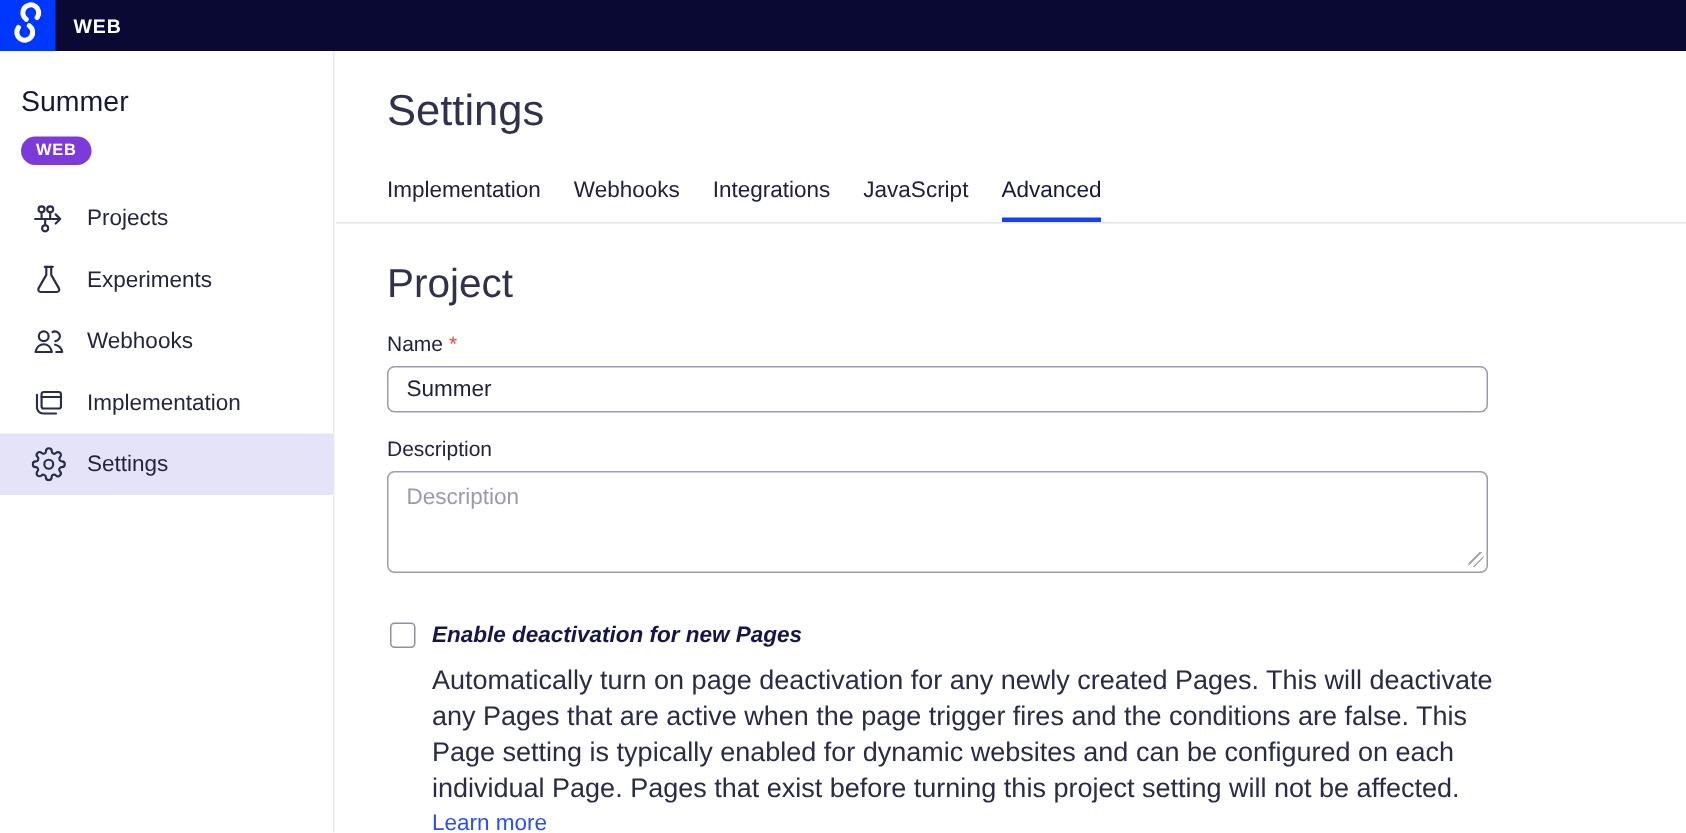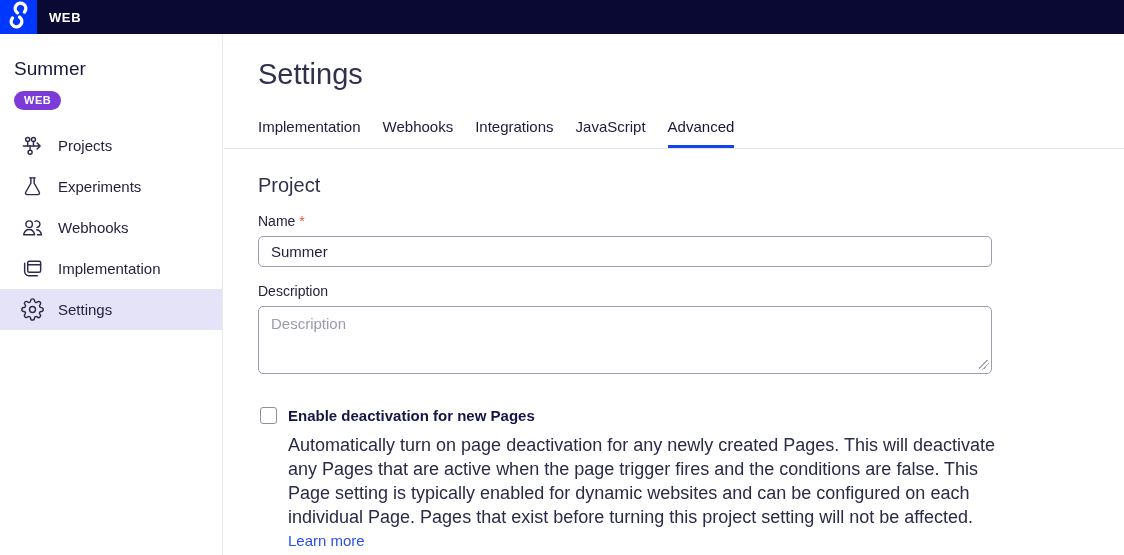--- a/index.html
+++ b/index.html
@@ -74,21 +74,21 @@
     font-size: 15px; color: #20203e;
   }
   .tab { padding-bottom: 13px; cursor: pointer; white-space: nowrap; }
   .tab.active {
     padding-bottom: 10px;
     border-bottom: 3px solid var(--accent-blue, #1442f0);
     font-weight: 500; color: #17173a;
   }
 
   .section-title {
-    margin: 25px 0 0; font-size: 20px; font-weight: 400; color: #31314e;
+    margin: 25px 0 0; font-size: 27px; font-weight: 400; color: #31314e;
   }
   .field-label {
     display: block; margin: 16px 0 7px;
     font-size: 14px; color: #23233f;
   }
   .req { color: var(--required-red, #e8503a); }
   .text-input {
     width: 734px; height: 31px;
     border: 1px solid #9b9bb2; border-radius: 5px;
     padding: 0 12px; font-size: 15px; color: #1e1e3c;
@@ -110,21 +110,21 @@
     cursor: nwse-resize;
   }
 
   .checkbox-block { margin-top: 33px; }
   .cb-row { display: flex; align-items: center; gap: 11px; padding-left: 2px; }
   .checkbox {
     width: 17px; height: 17px; flex: none;
     border: 1px solid #8f8fa4; border-radius: 3px;
     background: #ffffff; cursor: pointer;
   }
-  .cb-label { font-size: 15px; font-weight: 700; color: #15154a; cursor: pointer; }
+  .cb-label { font-size: 15px; font-weight: 700; color: #15154a; cursor: pointer; font-style: italic; }
   .cb-desc {
     margin: 9px 0 0 30px; max-width: 733px;
     font-size: 18px; line-height: 24px; color: #2a2a49;
   }
   .learn-more {
     display: inline-block; margin-left: 30px; line-height: 24px;
     color: var(--link-blue, #2a4ff2); font-size: 15px;
     text-decoration: none; cursor: pointer;
   }
 </style>

